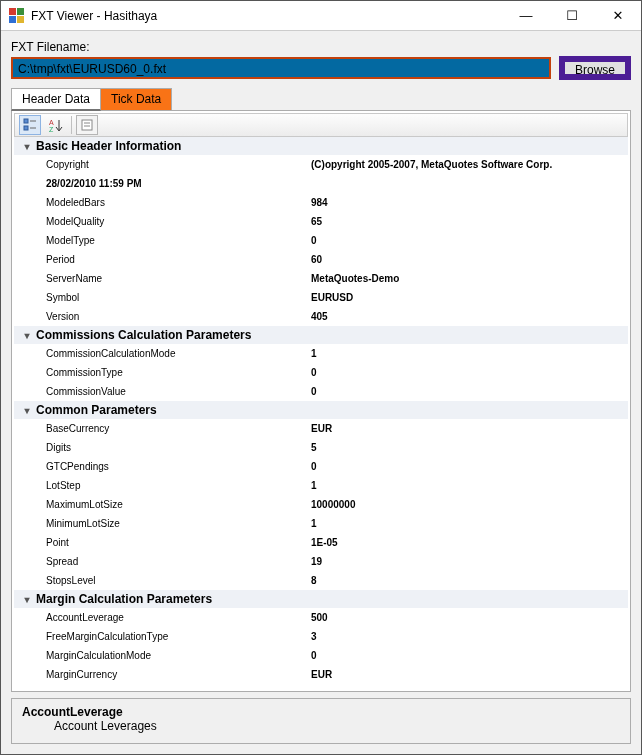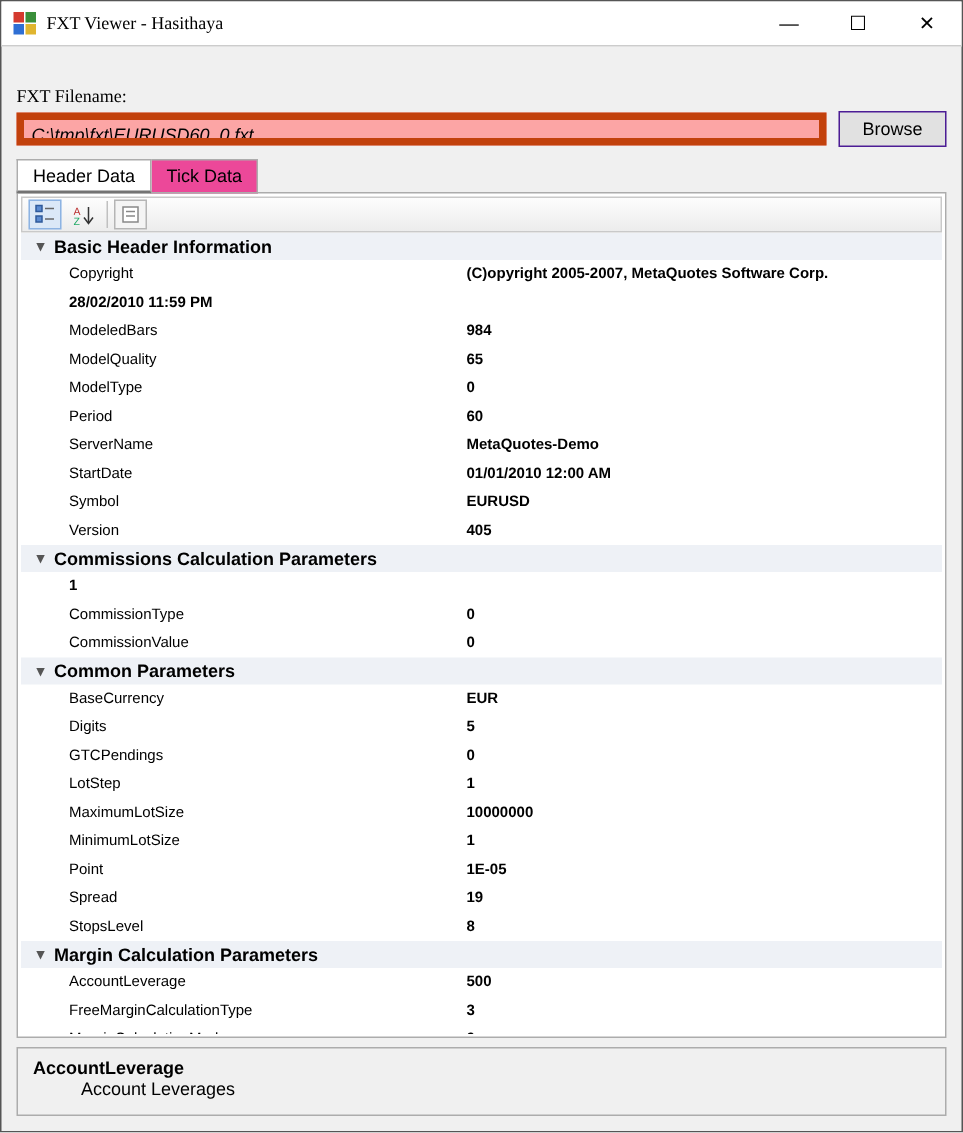--- a/index.html
+++ b/index.html
@@ -1,31 +1,31 @@
 <!DOCTYPE html>
 <html><head>
 <meta charset="utf-8">
 <style>
   * { box-sizing: border-box; }
   html, body { margin:0; padding:0; font-family: "Segoe UI", Tahoma, sans-serif; font-size:12px; color:#000; background:#fff; }
   .window { width:642px; height:755px; border:1px solid #555; background:#f0f0f0; display:flex; flex-direction:column; }
   .titlebar { height:30px; background:#fff; display:flex; align-items:center; border-bottom:1px solid #ccc; }
   .titlebar .icon { width:16px; height:16px; margin:0 6px 0 8px; display:flex; flex-wrap:wrap; }
   .titlebar .icon span { width:7px; height:7px; margin:0 1px 1px 0; }
-  .titlebar .title { flex:1; font-size:12px;font-family:Liberation Serif, serif; }
+  .titlebar .title { flex:1; font-size:12px; }
   .winbtns { display:flex; height:100%; }
   .winbtn { width:46px; display:flex; align-items:center; justify-content:center; font-size:13px; }
   .body { flex:1; padding:8px 10px 10px 10px; display:flex; flex-direction:column; min-height:0; }
-  .row1 { display:flex; align-items:center; margin-top:18px;font-family:Liberation Serif, serif; }
+  .row1 { display:flex; align-items:center; margin-top:1px; }
   .row1 .lbl { font-size:12px; }
   .row2 { display:flex; align-items:center; gap:8px; margin-top:2px; }
-  .pathbox { flex:1; height:22px; background:#fca5a5; border:5px solid #c2410c; padding:2px 5px; font-size:12px; line-height:17px; overflow:hidden; white-space:nowrap;font-style:italic; }
-  .browse { width:72px; height:24px; background:#e1e1e1; border:1px solid #4c1d95; font-size:12px; cursor:default; }
+  .pathbox { flex:1; height:22px; background:#0369a1; border:2px solid #c2410c; padding:2px 5px; font-size:12px; line-height:17px; overflow:hidden; white-space:nowrap; }
+  .browse { width:72px; height:24px; background:#e1e1e1; border:6px solid #4c1d95; font-size:12px; cursor:default; }
   .tabs { display:flex; margin-top:8px; position:relative; }
-  .tab { padding:3px 10px; border:1px solid #acacac; background:#ec4899; position:relative; margin-right:-1px; font-size:12px; }
+  .tab { padding:3px 10px; border:1px solid #acacac; background:#f97316; position:relative; margin-right:-1px; font-size:12px; }
   .tab.active { background:#fff; border-bottom:2px solid #737373; z-index:2; }
   .tabpanel { flex:1; border:1px solid #acacac; background:#fff; margin-top:-1px; display:flex; flex-direction:column; min-height:0; padding:2px; }
   .toolbar { height:24px; border:1px solid #c9c9c9; background:linear-gradient(#fdfdfd,#ececec); display:flex; align-items:center; padding:0 4px; gap:4px; }
   .tbtn { width:22px; height:20px; display:flex; align-items:center; justify-content:center; border:1px solid transparent; }
   .tbtn.active { border:1px solid #8db3e2; background:#dbe8f7; }
   .tbtn.pg { border:1px solid #b5b5b5; background:#f4f4f4; }
   .tsep { width:1px; height:18px; background:#c0c0c0; }
   .grid { flex:1; overflow-y:auto; overflow-x:hidden; border-top:0; }
   .cat { background:#eef1f6; font-weight:bold; padding:2px 4px 2px 6px; display:flex; align-items:center; font-size:12px; }
   .cat .chev { width:14px; display:inline-block; text-align:center; font-size:10px; color:#555; margin-right:2px; }
@@ -127,36 +127,33 @@
           </div>
           <div class="proprow">
             <div class="name">Period</div>
             <div class="val">60</div>
           </div>
           <div class="proprow">
             <div class="name">ServerName</div>
             <div class="val">MetaQuotes-Demo</div>
           </div>
           <div class="proprow">
-            <div class="name">StartDate</div>
-            <div class="val">01/01/2010 12:00 AM</div>
-          </div>
-          <div class="proprow">
             <div class="name">Symbol</div>
             <div class="val">EURUSD</div>
           </div>
           <div class="proprow">
             <div class="name">Version</div>
             <div class="val">405</div>
           </div>
           <div class="cat">
             <span class="chev">▾</span>
             <span>Commissions Calculation Parameters</span>
           </div>
           <div class="proprow">
+            <div class="name">CommissionCalculationMode</div>
             <div class="val">1</div>
           </div>
           <div class="proprow">
             <div class="name">CommissionType</div>
             <div class="val">0</div>
           </div>
           <div class="proprow">
             <div class="name">CommissionValue</div>
             <div class="val">0</div>
           </div>

